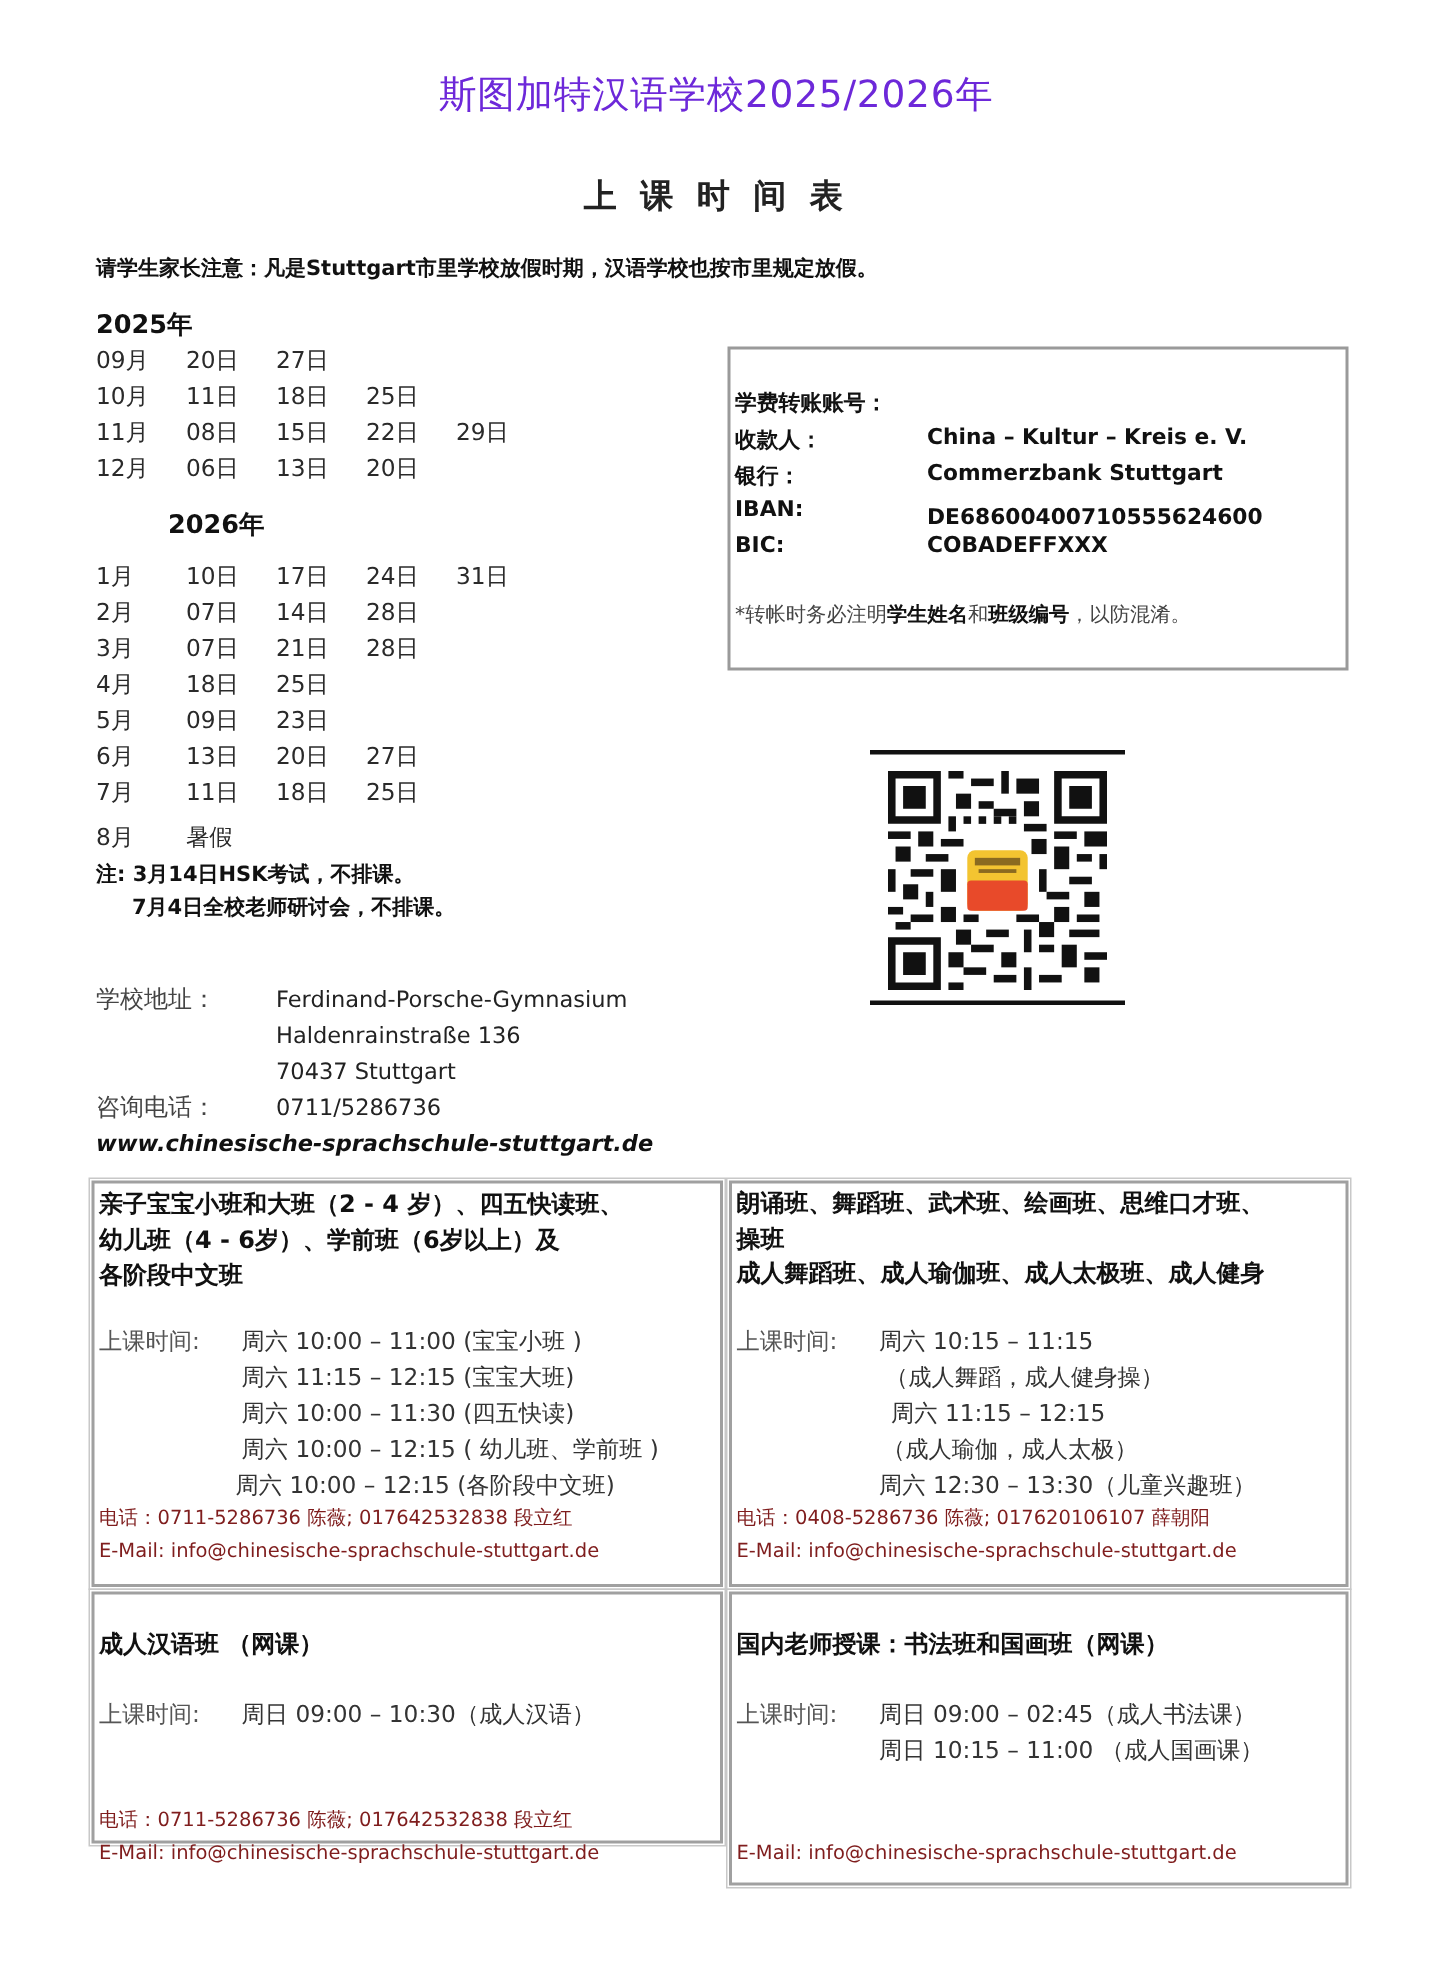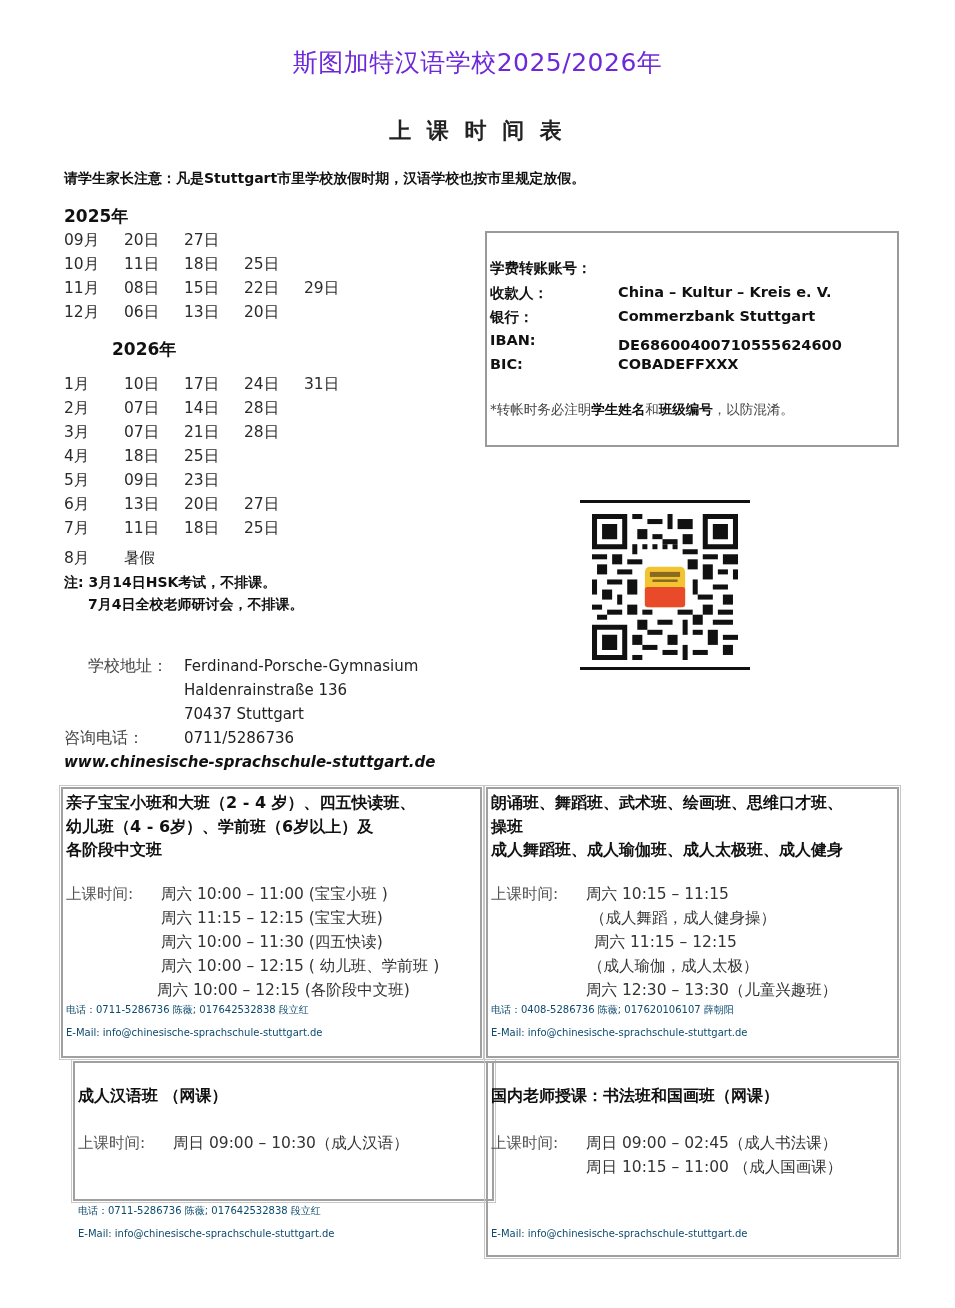--- a/index.html
+++ b/index.html
@@ -31,21 +31,21 @@
     .qr-wrap { left: 580px; top: 500px; width: 170px; height: 172px; }
     .qr-line { position: absolute; left: 0; width: 170px; height: 3px; background: #111; }
 
     .addr-label { left: 64px; font-size: 16px; color: #444; }
     .addr-val { left: 184px; font-size: 15px; color: #222; }
     .website { left: 64px; top: 753px; font-size: 15px; font-weight: bold; font-style: italic; color: #111; }
 
     .course-box { position: absolute; border: 2px solid #a0a0a0; outline: 1px solid #c8c8c8; outline-offset: 1px; }
     .cb-title { position: absolute; left: 3px; font-size: 16px; font-weight: bold; line-height: 23.5px; color: #111; }
     .cb-line { position: absolute; font-size: 15.5px; color: #333; white-space: nowrap; }
-    .cb-contact { position: absolute; left: 3px; font-size: 10px; color: #0c4a6e; white-space: nowrap; }
+    .cb-contact { position: absolute; left: 3px; font-size: 13px; color: #7f1d1d; white-space: nowrap; }
     .muted { color: #555; }
   </style>
 </head>
 <body>
 
 <div class="abs title">斯图加特汉语学校2025/2026年</div>
 <div class="abs subtitle">上 课 时 间 表</div>
 <div class="abs notice">请学生家长注意：凡是Stuttgart市里学校放假时期，汉语学校也按市里规定放假。</div>
 
 <div class="abs year" style="left:64px; top:205px;">2025年</div>
@@ -209,21 +209,21 @@
         <rect x="8" y="28" width="2" height="1"></rect>
     </g>
     <rect x="10.5" y="10.5" width="8" height="8" rx="1" fill="#f3c431"></rect>
     <rect x="10.5" y="14.5" width="8" height="4" rx="0.5" fill="#e84a2a"></rect>
     <rect x="11.5" y="11.5" width="6" height="1" fill="#8a6a20"></rect>
     <rect x="12" y="13" width="5" height="0.5" fill="#8a6a20"></rect>
   </svg>
   <div class="qr-line" style="top:167px;"></div>
 </div>
 
-<div class="abs addr-label" style="top:656px;margin-left:24px;">学校地址：</div>
+<div class="abs addr-label" style="top:656px;">学校地址：</div>
 <div class="abs addr-val" style="top:657px;">Ferdinand-Porsche-Gymnasium</div>
 <div class="abs addr-val" style="top:681px;">Haldenrainstraße 136</div>
 <div class="abs addr-val" style="top:705px;">70437 Stuttgart</div>
 <div class="abs addr-label" style="top:728px;">咨询电话：</div>
 <div class="abs addr-val" style="top:729px;">0711/5286736</div>
 <div class="abs website">www.chinesische-sprachschule-stuttgart.de</div>
 
 <div class="course-box" style="left:61px; top:787px; width:421px; height:271px;">
   <div class="cb-title" style="top:2px;">
     <div>亲子宝宝小班和大班（2 - 4 岁）、四五快读班、</div>
@@ -249,21 +249,21 @@
   <div class="cb-line muted" style="left:3px; top:95px;">上课时间:</div>
   <div class="cb-line" style="left:98px; top:95px;">周六 10:15 – 11:15</div>
   <div class="cb-line" style="left:102px; top:119px;">（成人舞蹈，成人健身操）</div>
   <div class="cb-line" style="left:106px; top:143px;">周六 11:15 – 12:15</div>
   <div class="cb-line" style="left:100px; top:167px;">（成人瑜伽，成人太极）</div>
   <div class="cb-line" style="left:98px; top:191px;">周六 12:30 – 13:30（儿童兴趣班）</div>
   <div class="cb-contact" style="top:214px;">电话：0408-5286736 陈薇; 017620106107 薛朝阳</div>
   <div class="cb-contact" style="top:238px;">E-Mail: info@chinesische-sprachschule-stuttgart.de</div>
 </div>
 
-<div class="course-box" style="left:61px; top:1061px; width:421px; height:140px;margin-left:12px;">
+<div class="course-box" style="left:61px; top:1061px; width:421px; height:168px;">
   <div class="cb-title" style="top:21px;">成人汉语班 （网课）</div>
   <div class="cb-line muted" style="left:3px; top:70px;">上课时间:</div>
   <div class="cb-line" style="left:98px; top:70px;">周日 09:00 – 10:30（成人汉语）</div>
   <div class="cb-contact" style="top:141px;">电话：0711-5286736 陈薇; 017642532838 段立红</div>
   <div class="cb-contact" style="top:165px;">E-Mail: info@chinesische-sprachschule-stuttgart.de</div>
 </div>
 
 <div class="course-box" style="left:486px; top:1061px; width:413px; height:196px;">
   <div class="cb-title" style="top:21px;">国内老师授课：书法班和国画班（网课）</div>
   <div class="cb-line muted" style="left:3px; top:70px;">上课时间:</div>

